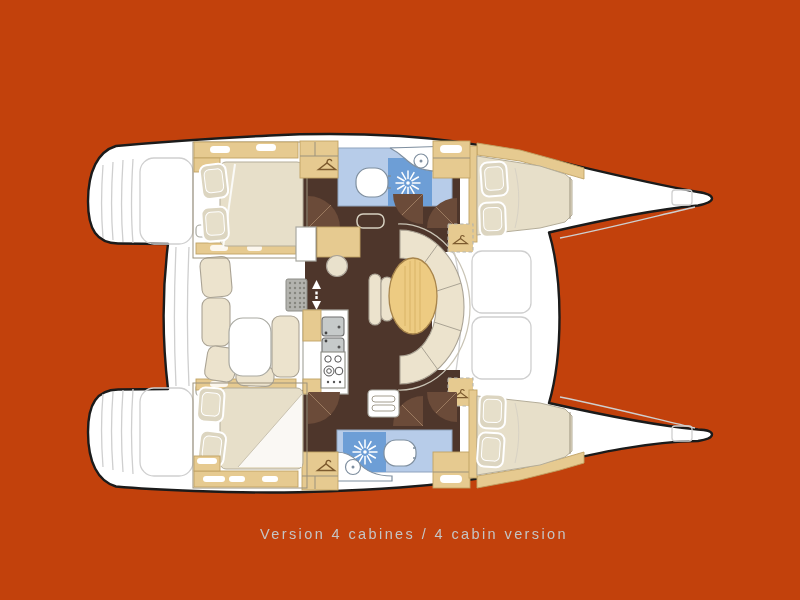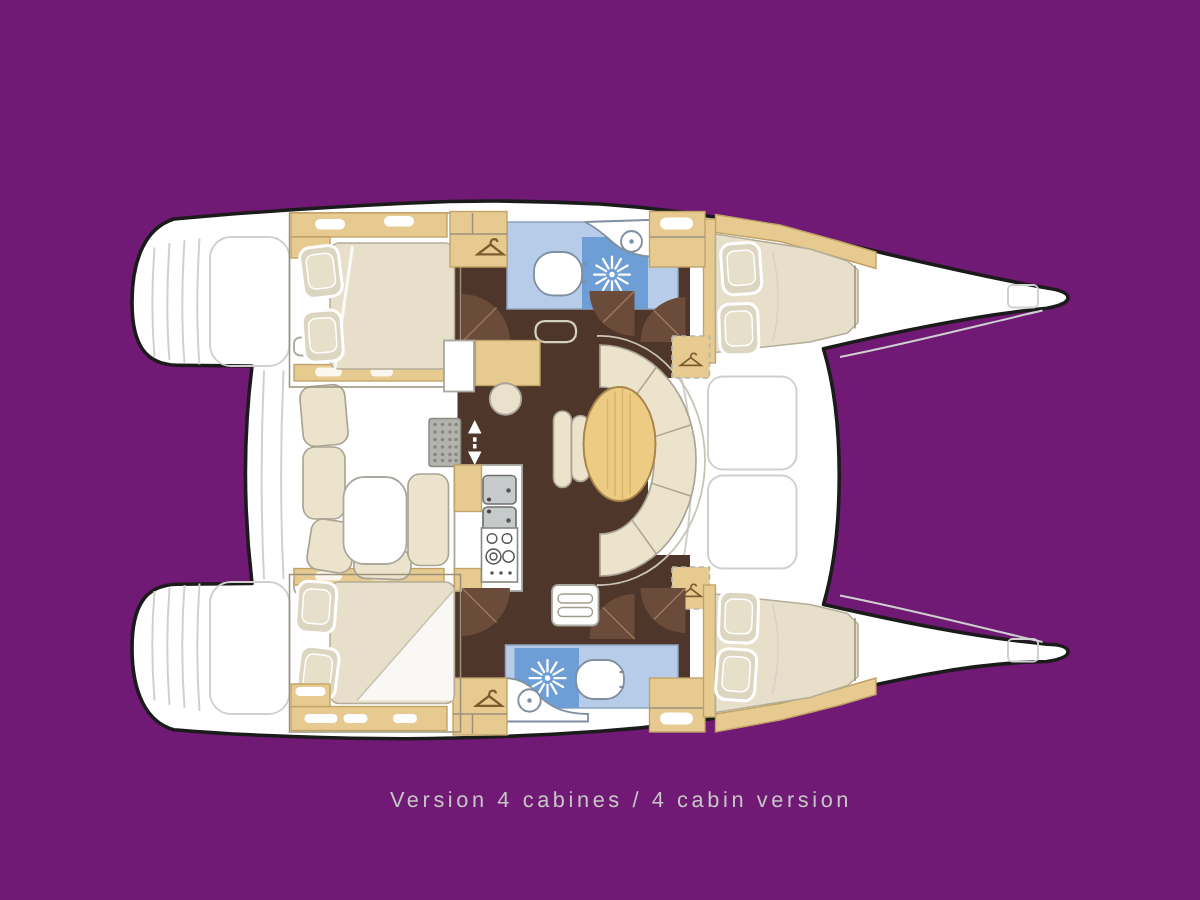--- a/index.html
+++ b/index.html
@@ -1,16 +1,16 @@
 <!DOCTYPE html>
 <html style="--hull_outline: #1b1b1b; --wood_tan: #e6ca90; --wood_tan_border: #c0a264; --floor_wenge: #4e362b; --door_brown: #6b4b39; --cushion_cream: #ece3cd; --mattress: #e7dfc9; --pillow: #dcd5c0; --bath_light_blue: #b7cce9; --shower_blue: #6d9ed6; --table_wood: #edcb82; --faint_gray: #cfcfcf; --caption_gray: #c5c5c5;"><head>
 <meta charset="utf-8">
 <style>
   html,body{margin:0;padding:0;background:#fff;}
-  .canvas{position:relative;width:800px;height:600px;background:#701a75;overflow:hidden;
+  .canvas{position:relative;width:800px;height:600px;background:#c2410c;overflow:hidden;
           font-family:"Liberation Sans", sans-serif;}
   svg{position:absolute;left:0;top:0;}
   .hull{fill:#ffffff;stroke:var(--hull_outline);stroke-width:2.4;stroke-linejoin:round;}
   .faint{fill:none;stroke:var(--faint_gray);stroke-width:1.3;}
   .faintfill{fill:#ffffff;stroke:var(--faint_gray);stroke-width:1.3;}
   .tan{fill:var(--wood_tan);stroke:var(--wood_tan_border);stroke-width:.9;}
   .tan-dash{fill:var(--wood_tan);stroke:#b5b5ad;stroke-width:1.1;stroke-dasharray:3.5 2.5;}
   .wenge{fill:var(--floor_wenge);stroke:none;}
   .cream{fill:var(--cushion_cream);stroke:#aaa394;stroke-width:1.1;}
   .mattress{fill:var(--mattress);stroke:#b4ad99;stroke-width:1;}

